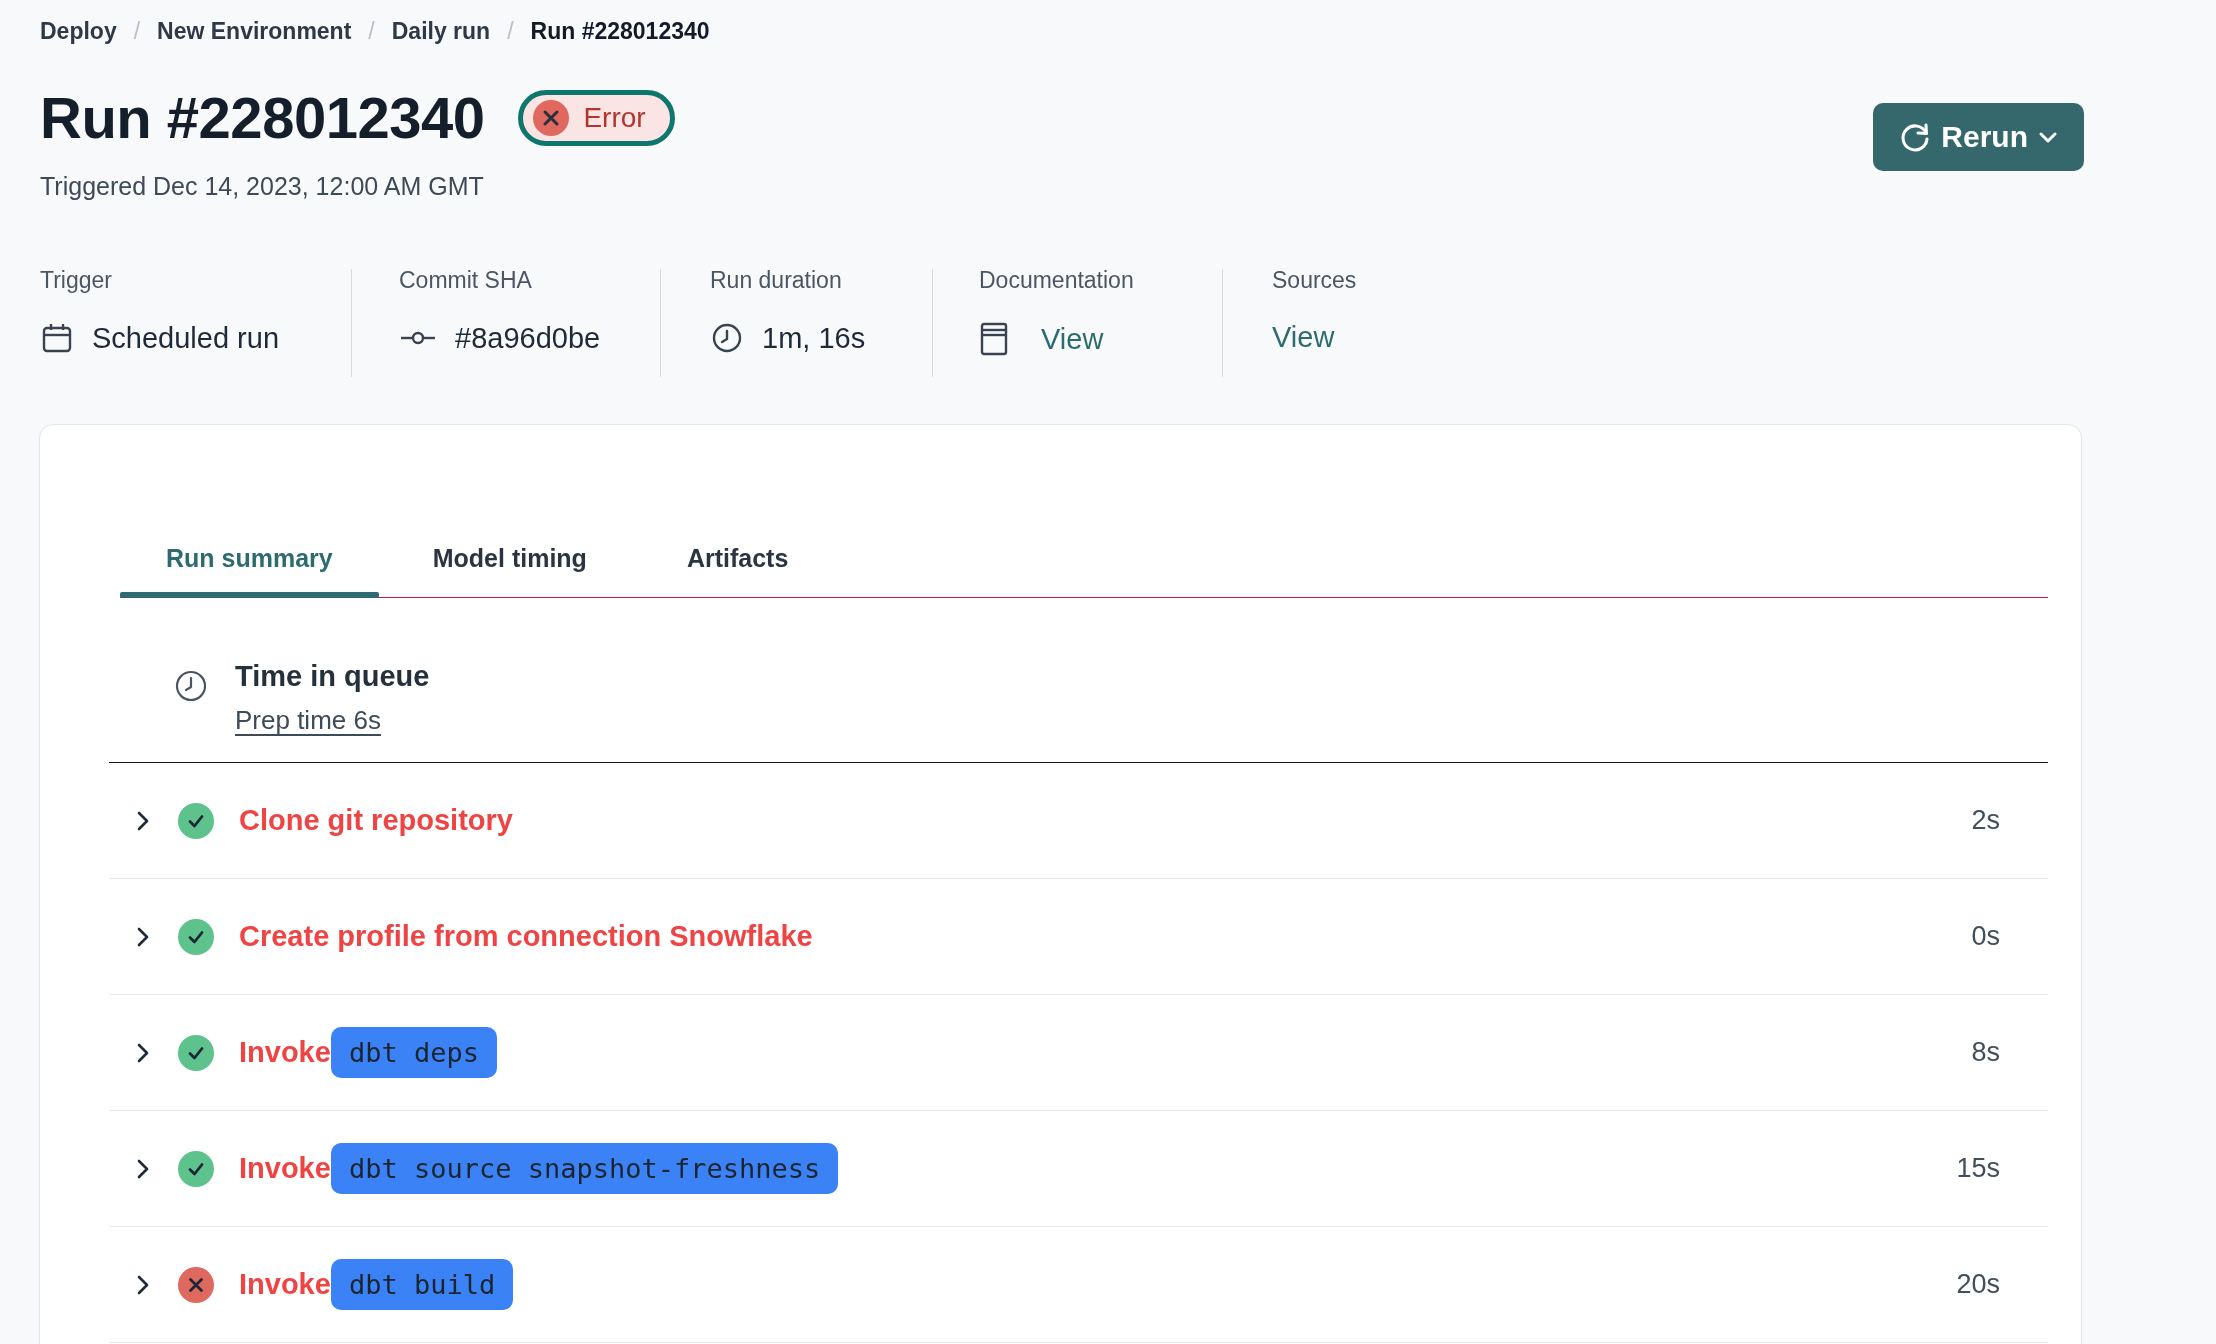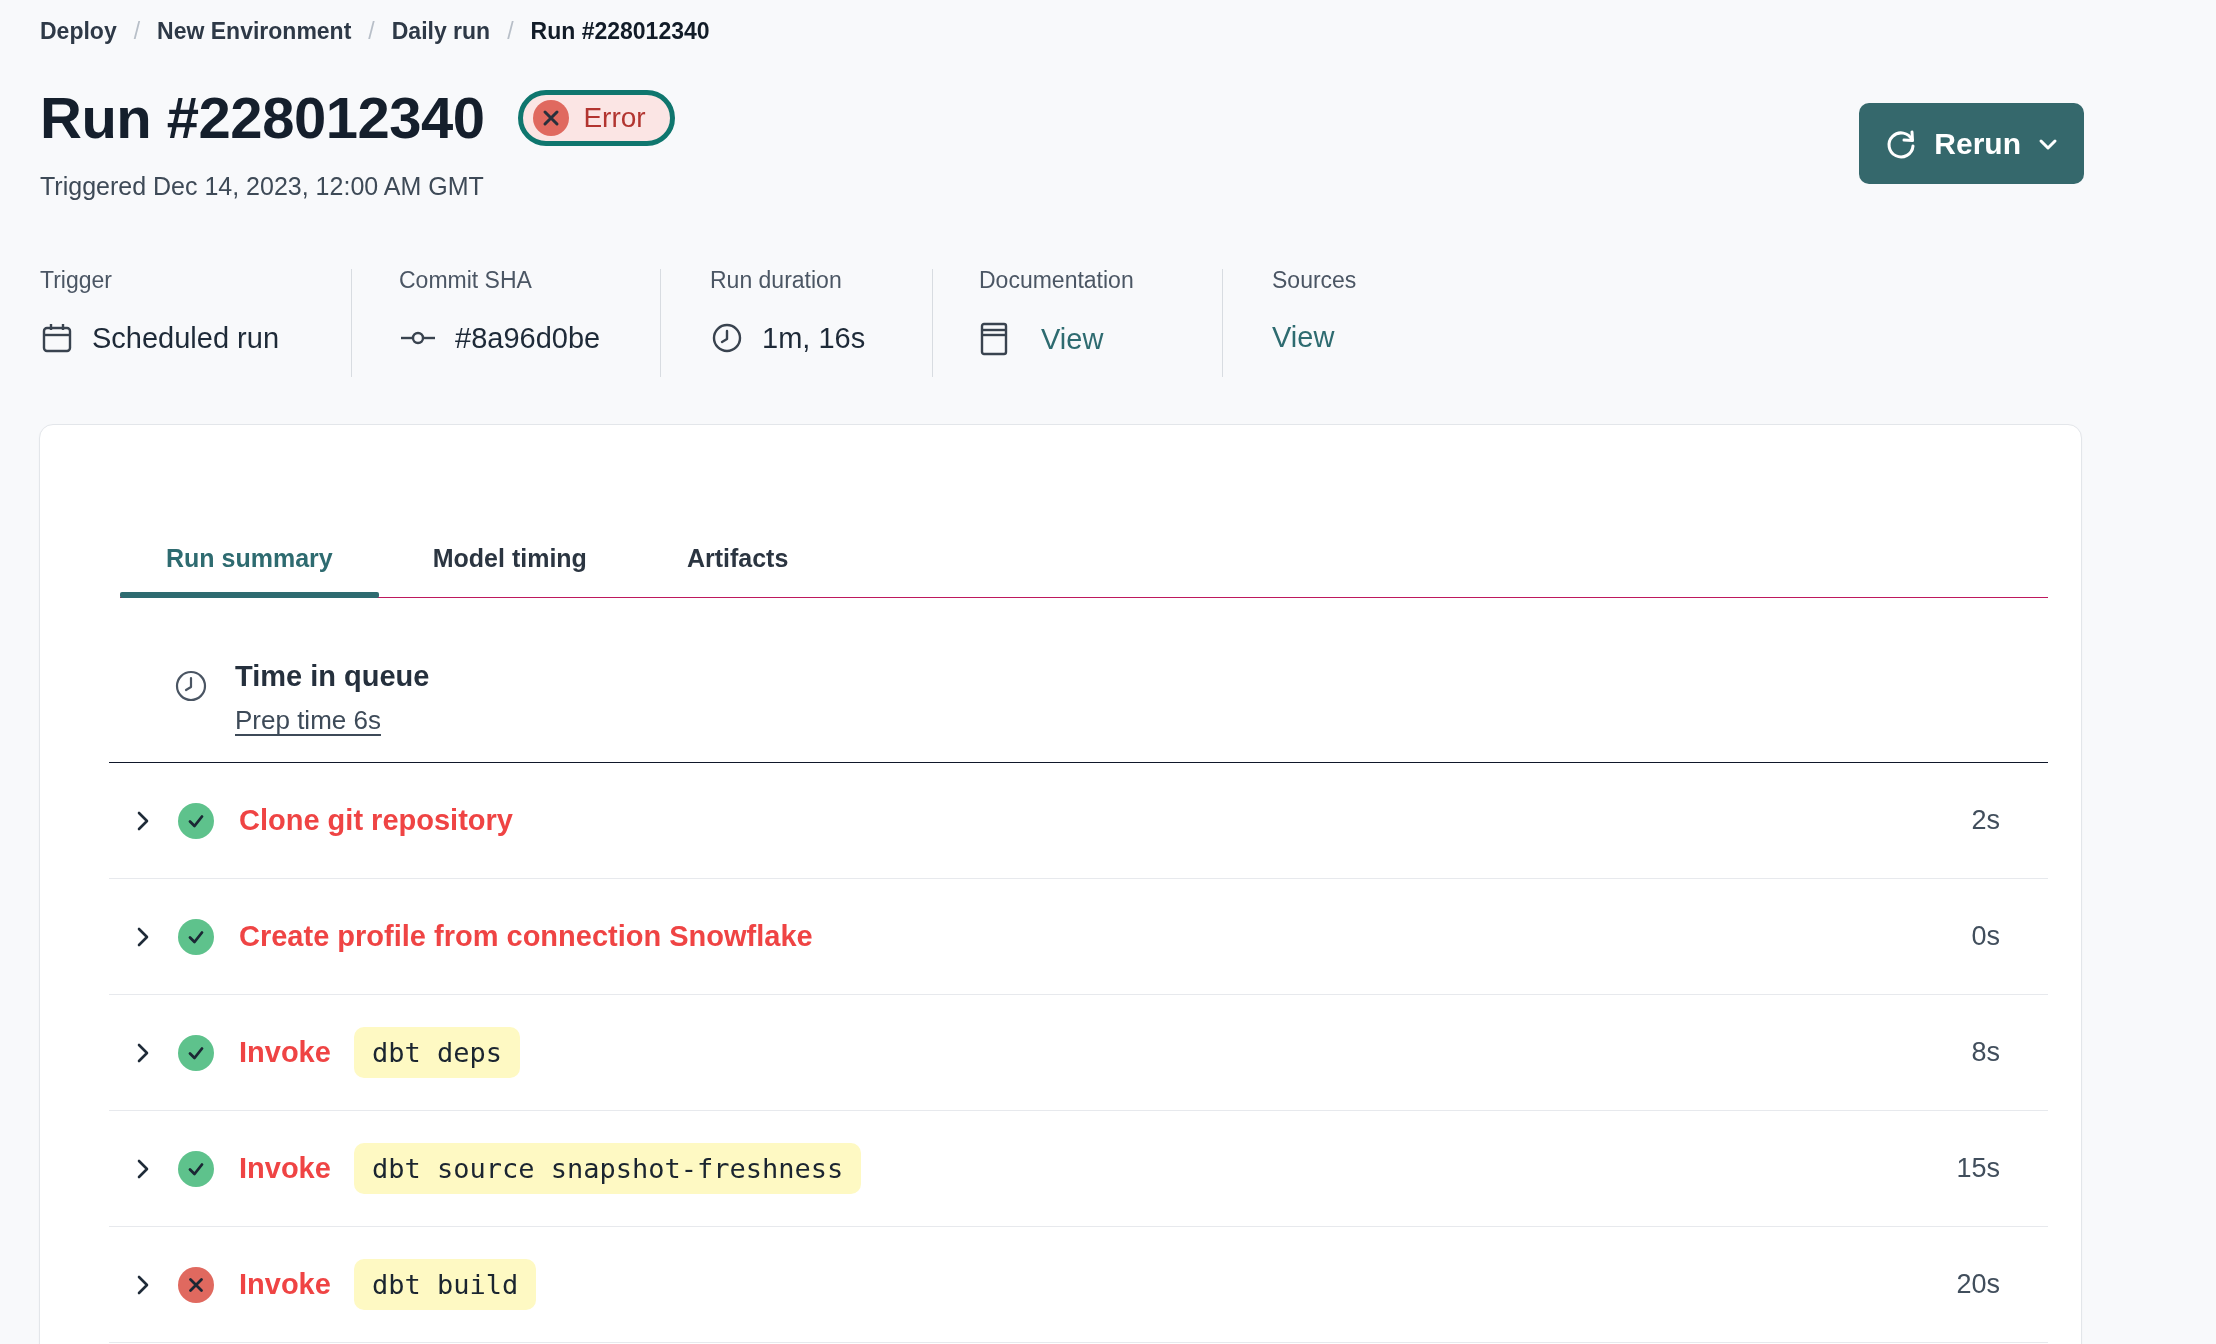--- a/index.html
+++ b/index.html
@@ -40,22 +40,22 @@
     display: flex; align-items: center; justify-content: center;
   }
   .status-badge .label {
     font-size: 28px; font-weight: 500; color: var(--error-badge-text, #b23530);
   }
 
   .triggered { position: absolute; left: 40px; top: 172px; font-size: 25px; color: #3e4a57; }
 
   .rerun-btn {
     position: absolute; top: 103px; right: 132px;
-    height: 81px; padding: 0 24px;
-    display: flex; align-items: center; gap: 15px;
+    height: 68px; padding: 0 24px;
+    display: flex; align-items: center; gap: 8px;
     background: var(--button-teal, #35686c);
     border: none; border-radius: 10px; cursor: pointer;
     color: #ffffff; font-family: inherit;
   }
   .rerun-btn .btn-label { font-size: 30px; font-weight: 600; color: #fff; }
 
   
   .meta { position: absolute; left: 40px; top: 267px; width: 1400px; height: 112px; }
   .meta-col { position: absolute; top: 0; }
   .meta-label { font-size: 23px; color: #4b5664; }
@@ -112,22 +112,22 @@
   .badge {
     width: 36px; height: 36px; border-radius: 50%; margin-left: 24px;
     background: var(--success-green, #5ec28c);
     display: flex; align-items: center; justify-content: center; flex: none;
   }
   .badge .icon-x { display: none; }
   .badge.error { background: var(--error-red, #e2736a); }
   .badge.error .icon-x { display: block; }
   .step-title { margin-left: 25px; font-size: 29px; font-weight: 700; color: #ef4444; white-space: nowrap; }
   .cmd {
-    margin-left: 23px; padding: 10px 18px; border-radius: 10px;
-    background: #fef9c3; font-family: "DejaVu Sans Mono", monospace;
+    margin-left: 0; padding: 10px 18px; border-radius: 10px;
+    background: #3b82f6; font-family: "DejaVu Sans Mono", monospace;
     font-size: 27px; color: #1b2530; white-space: nowrap;
   }
   .duration { margin-left: auto; padding-right: 48px; font-size: 27px; color: #414e5c; }
 
   svg { display: block; }
 </style>
 </head>
 <body style="background: rgb(248, 249, 251);">
 
 <nav class="breadcrumb">

